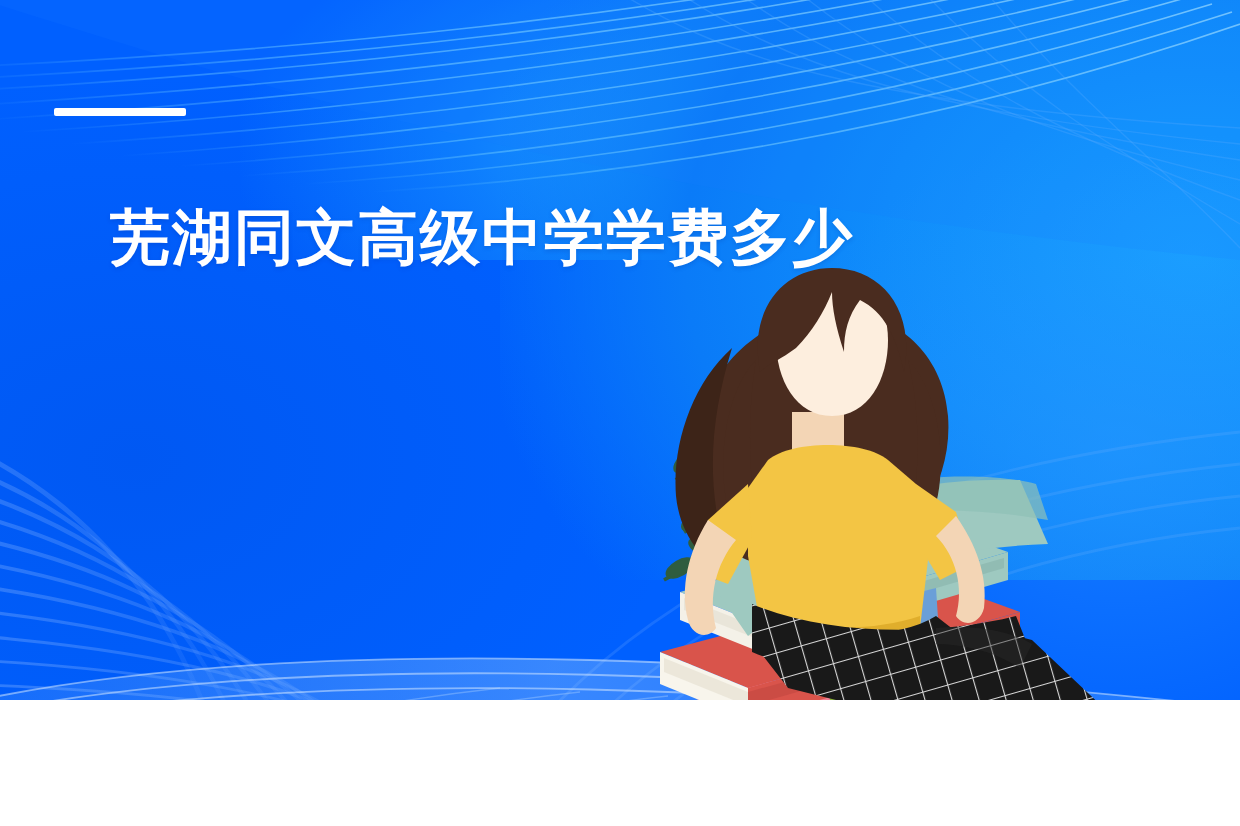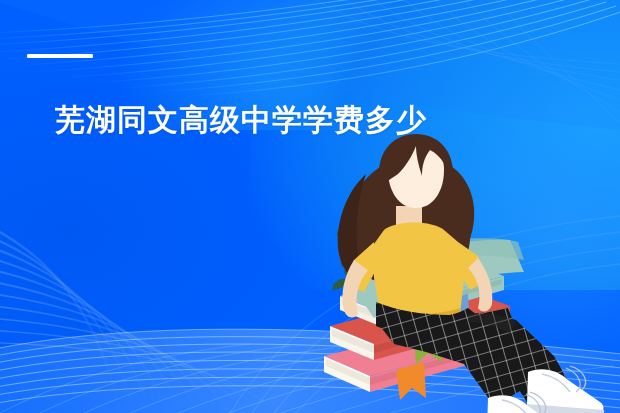--- a/index.html
+++ b/index.html
@@ -8,21 +8,21 @@
     padding: 0;
     background: #ffffff;
   }
   body {
     font-family: "Liberation Sans", "DejaVu Sans", sans-serif;
   }
 
   #banner {
     position: relative;
     width: 620px;
-    height: 413px;
+    height: 350px;
     overflow: hidden;
     background: #be185d;
   }
 
   
   .bg-base {
     position: absolute;
     inset: 0;
     background: #0060ff;
   }

